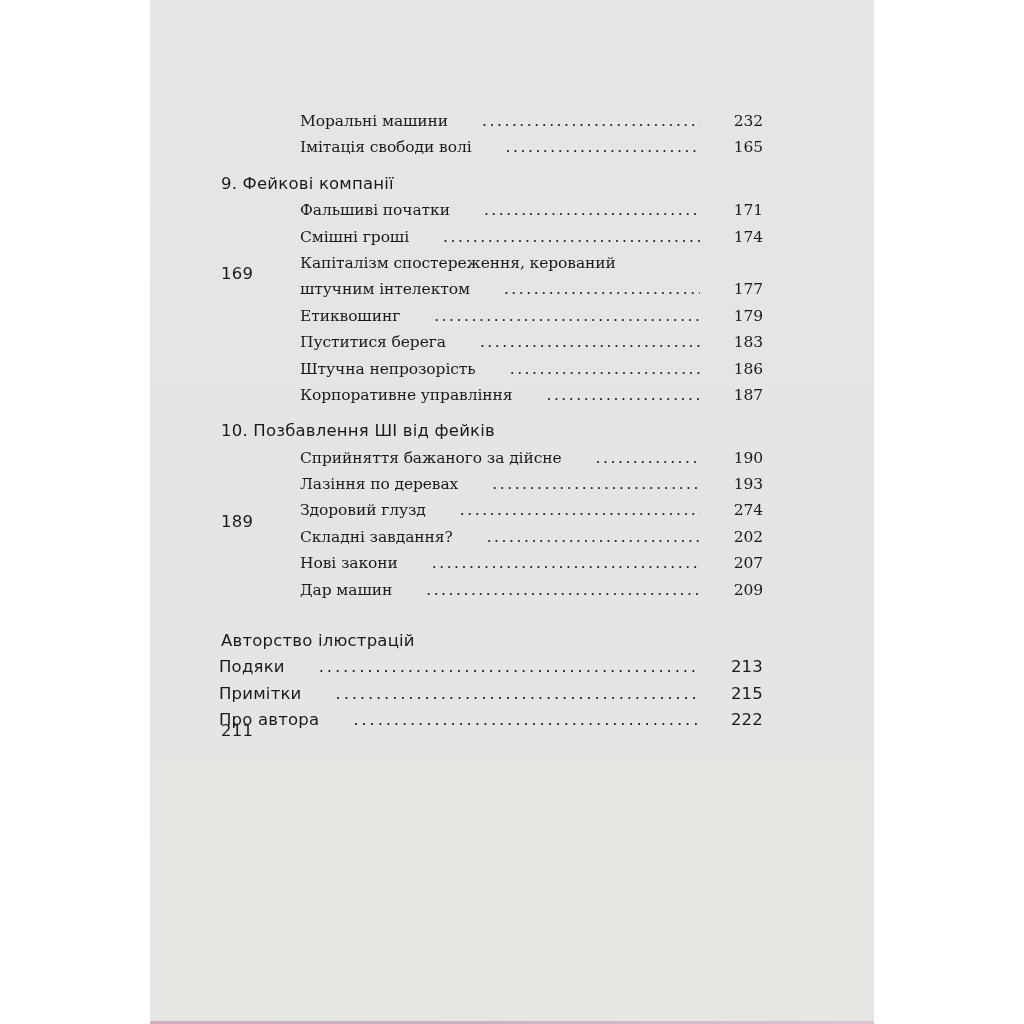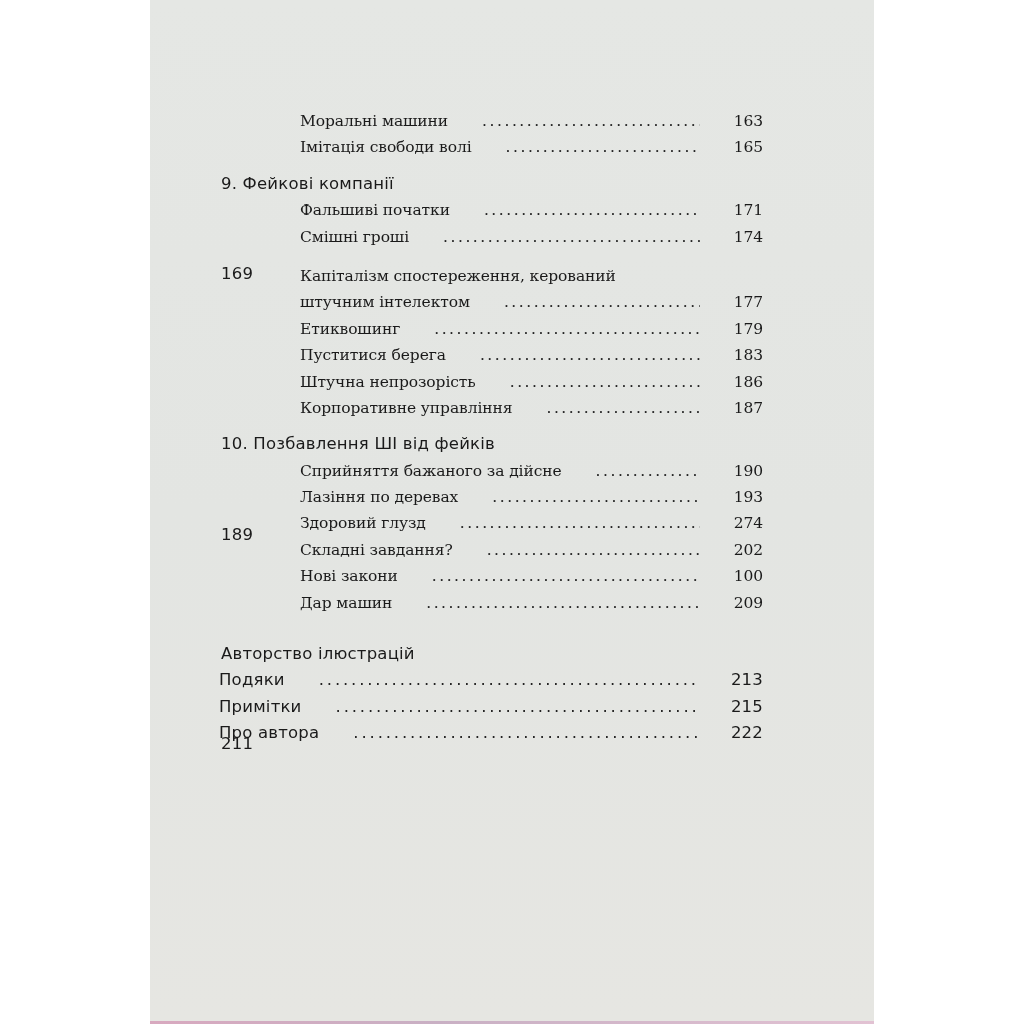--- a/index.html
+++ b/index.html
@@ -60,34 +60,34 @@
       overflow: hidden;
       margin: 0 2px;
       letter-spacing: 3.2px;
       color: #222;
     }
     .row .leader::after {
       content: ". . . . . . . . . . . . . . . . . . . . . . . . . . . . . . . . . . . . . . . . . . . . . . . . . . . . . . . . . . . . . . . . . . . . . . . . . . . . . . . . . . . . . . . .";
       letter-spacing: -1.2px;
     }
     .row .page-num { flex: 0 0 auto; text-align: right; }
-    .row.wrap-line { height: 26.4px; margin-top: 13px; }
+    .row.wrap-line { height: 26.4px; }
   </style>
 </head>
 <body>
 
 <div class="page"></div>
 <div class="bottom-strip"></div>
 
 <div class="toc">
 
   <div class="row sub">
     <span class="title">Моральні машини</span>
     <span class="leader"></span>
-    <span class="page-num">163</span>
+    <span class="page-num">232</span>
   </div>
   <div class="row sub">
     <span class="title">Імітація свободи волі</span>
     <span class="leader"></span>
     <span class="page-num">165</span>
   </div>
 
   <div class="row chapter gap-before">
     <span class="title">9. Фейкові компанії</span>
     <span class="leader"></span>
@@ -153,21 +153,21 @@
     <span class="page-num">274</span>
   </div>
   <div class="row sub">
     <span class="title">Складні завдання?</span>
     <span class="leader"></span>
     <span class="page-num">202</span>
   </div>
   <div class="row sub">
     <span class="title">Нові закони</span>
     <span class="leader"></span>
-    <span class="page-num">100</span>
+    <span class="page-num">207</span>
   </div>
   <div class="row sub">
     <span class="title">Дар машин</span>
     <span class="leader"></span>
     <span class="page-num">209</span>
   </div>
 
   <div class="row chapter backmatter first">
     <span class="title">Авторство ілюстрацій</span>
     <span class="leader"></span>

